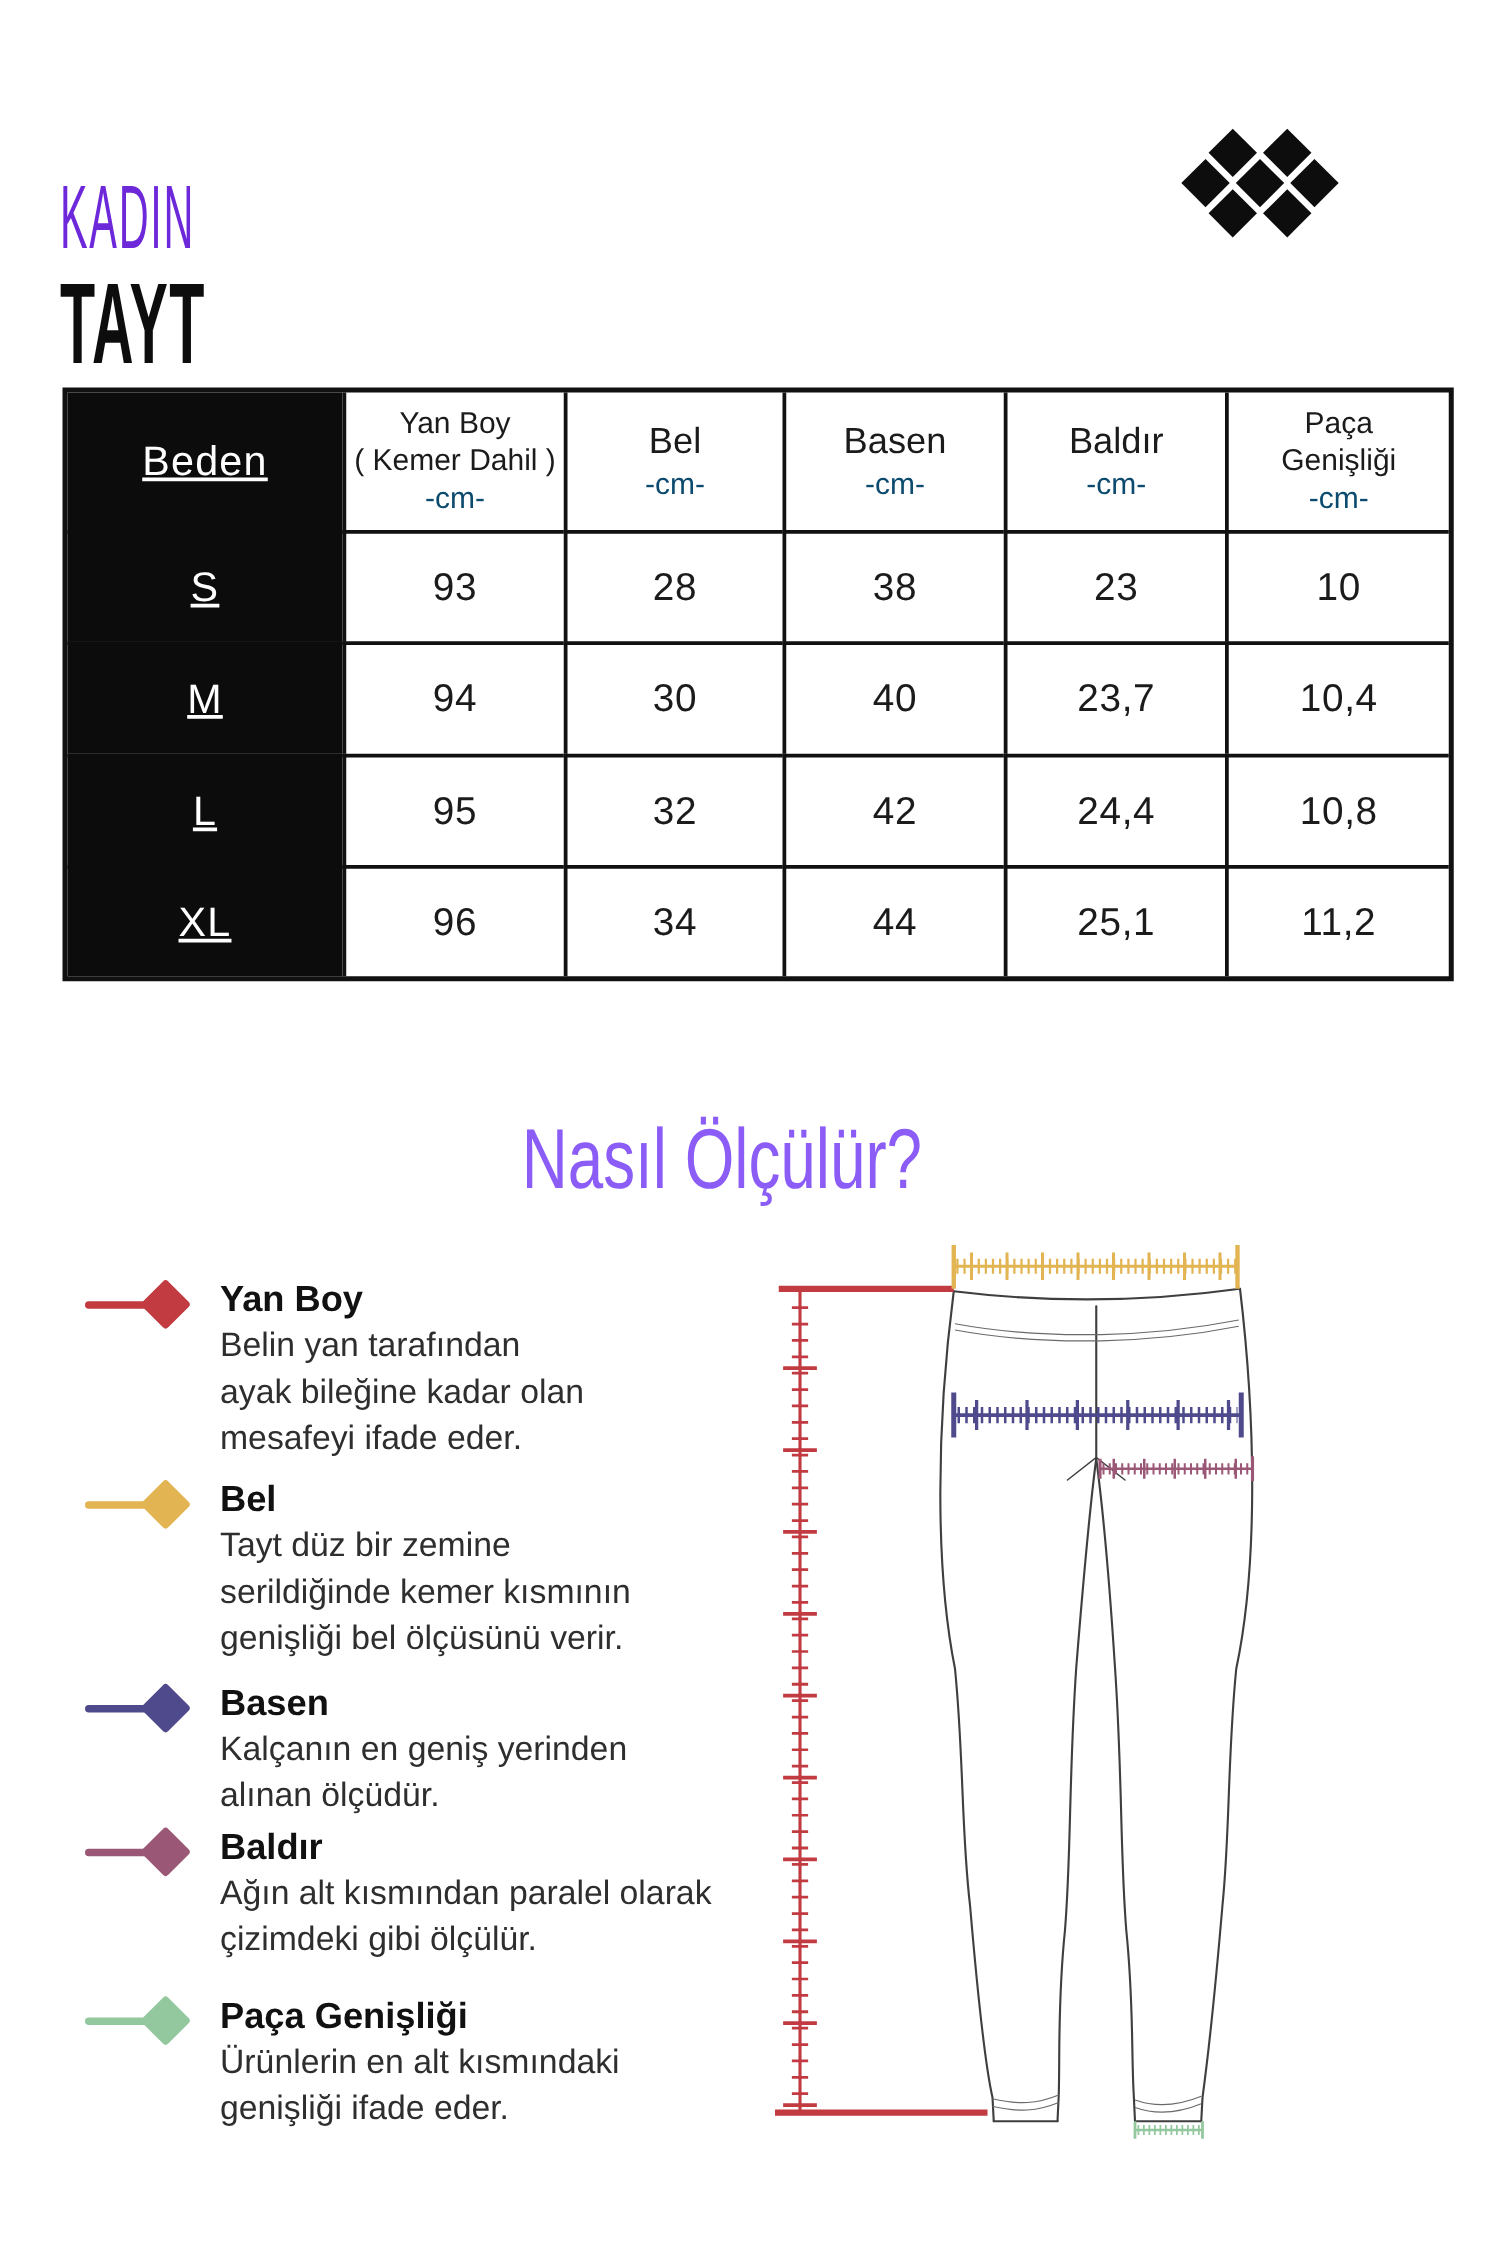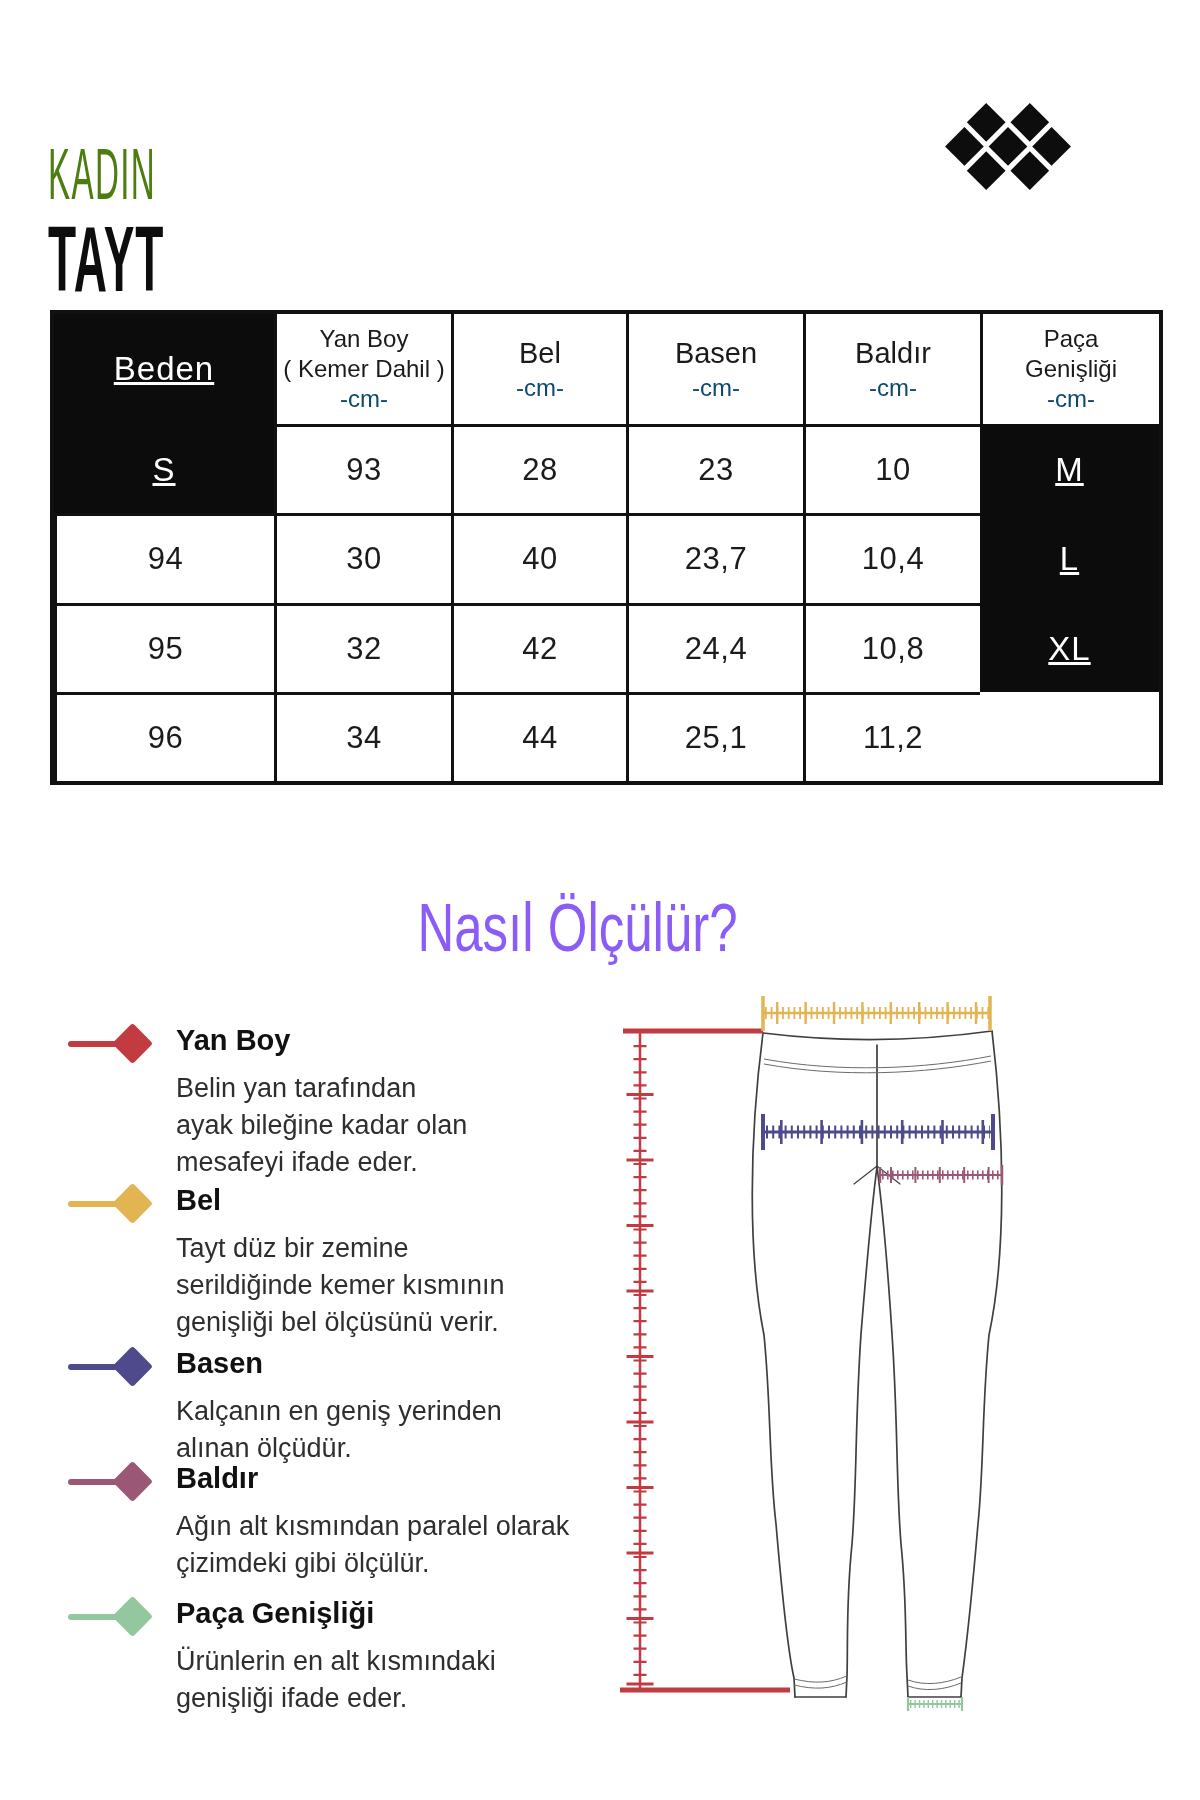--- a/index.html
+++ b/index.html
@@ -2,21 +2,21 @@
 <html><head>
 <meta charset="utf-8">
 <style>
   html,body{margin:0;padding:0;background:#fff;}
   #canvas{
     position:relative;width:1200px;height:1800px;background:#ffffff;overflow:hidden;
     font-family:"Liberation Sans","DejaVu Sans",sans-serif;color:#161616;
   }
   .abs{position:absolute;}
   
-  .brand-kadin{left:48px;top:138px;font-size:72px;font-weight:400;color:#4d7c0f;line-height:1;}
+  .brand-kadin{left:48px;top:138px;font-size:72px;font-weight:400;color:#6d28d9;line-height:1;}
   .brand-kadin .squish{display:inline-block;transform:scaleX(.46);transform-origin:left top;letter-spacing:3px;}
   .brand-tayt{left:48px;top:213px;font-size:92px;font-weight:700;color:#0d0d0d;line-height:1;}
   .brand-tayt .squish{display:inline-block;transform:scaleX(.5);transform-origin:left top;letter-spacing:2px;}
   .logo-marks{left:943px;top:100px;width:130px;height:92px;}
   .logo-text{left:866px;top:183px;font-size:52px;font-weight:700;color:#0d0d0d;line-height:1;}
   .logo-text .squish{display:inline-block;transform:scaleX(.9);transform-origin:left top;letter-spacing:-1px;}
   
   .size-table{
     left:50px;top:310px;width:1113px;height:475px;box-sizing:border-box;
     border:4px solid #111;display:grid;
@@ -32,21 +32,21 @@
   .size-letter{font-size:33px;letter-spacing:1px;}
   .h-small{font-size:24px;line-height:1.25;color:#1b1b1b;}
   .h-big{font-size:29px;line-height:1.3;color:#1b1b1b;}
   .h-unit{font-size:24px;line-height:1.25;color:#0c4a6e;}
   .val{font-size:31px;color:#1b1b1b;letter-spacing:.5px;}
   
   .htm-title{left:178px;top:893px;width:800px;text-align:center;font-size:68px;font-weight:400;color:#8b5cf6;line-height:1;}
   .htm-title .squish{display:inline-block;transform:scaleX(.75);transform-origin:center top;}
   .legend-item{left:0;top:0;}
   .legend-label{position:absolute;left:176px;font-size:29px;font-weight:700;color:#111;line-height:36px;white-space:nowrap;}
-  .legend-desc{position:absolute;left:176px;font-size:27px;color:#2e2e2e;line-height:37px;white-space:pre-line;margin-top:12px;}
+  .legend-desc{position:absolute;left:176px;font-size:27px;color:#2e2e2e;line-height:37px;white-space:pre-line;}
   .legend-line{position:absolute;left:68px;width:52px;height:6px;border-radius:3px;}
   .legend-diamond{position:absolute;left:118px;width:29px;height:29px;transform:rotate(45deg);border-radius:3px;}
   .diagram{left:540px;top:980px;width:480px;height:760px;}
 </style>
 </head>
 <body>
 
 <div id="canvas">
 
   <div class="abs brand-kadin">
@@ -96,20 +96,23 @@
     </div>
 
     <div class="c nl dark">
         <span class="size-letter">S</span>
       </div>
     <div class="c">
         <span class="val">93</span>
       </div>
     <div class="c">
         <span class="val">28</span>
+      </div>
+    <div class="c">
+        <span class="val">38</span>
       </div>
     <div class="c">
         <span class="val">23</span>
       </div>
     <div class="c">
         <span class="val">10</span>
       </div>
 
     <div class="c nl dark">
         <span class="size-letter">M</span>

